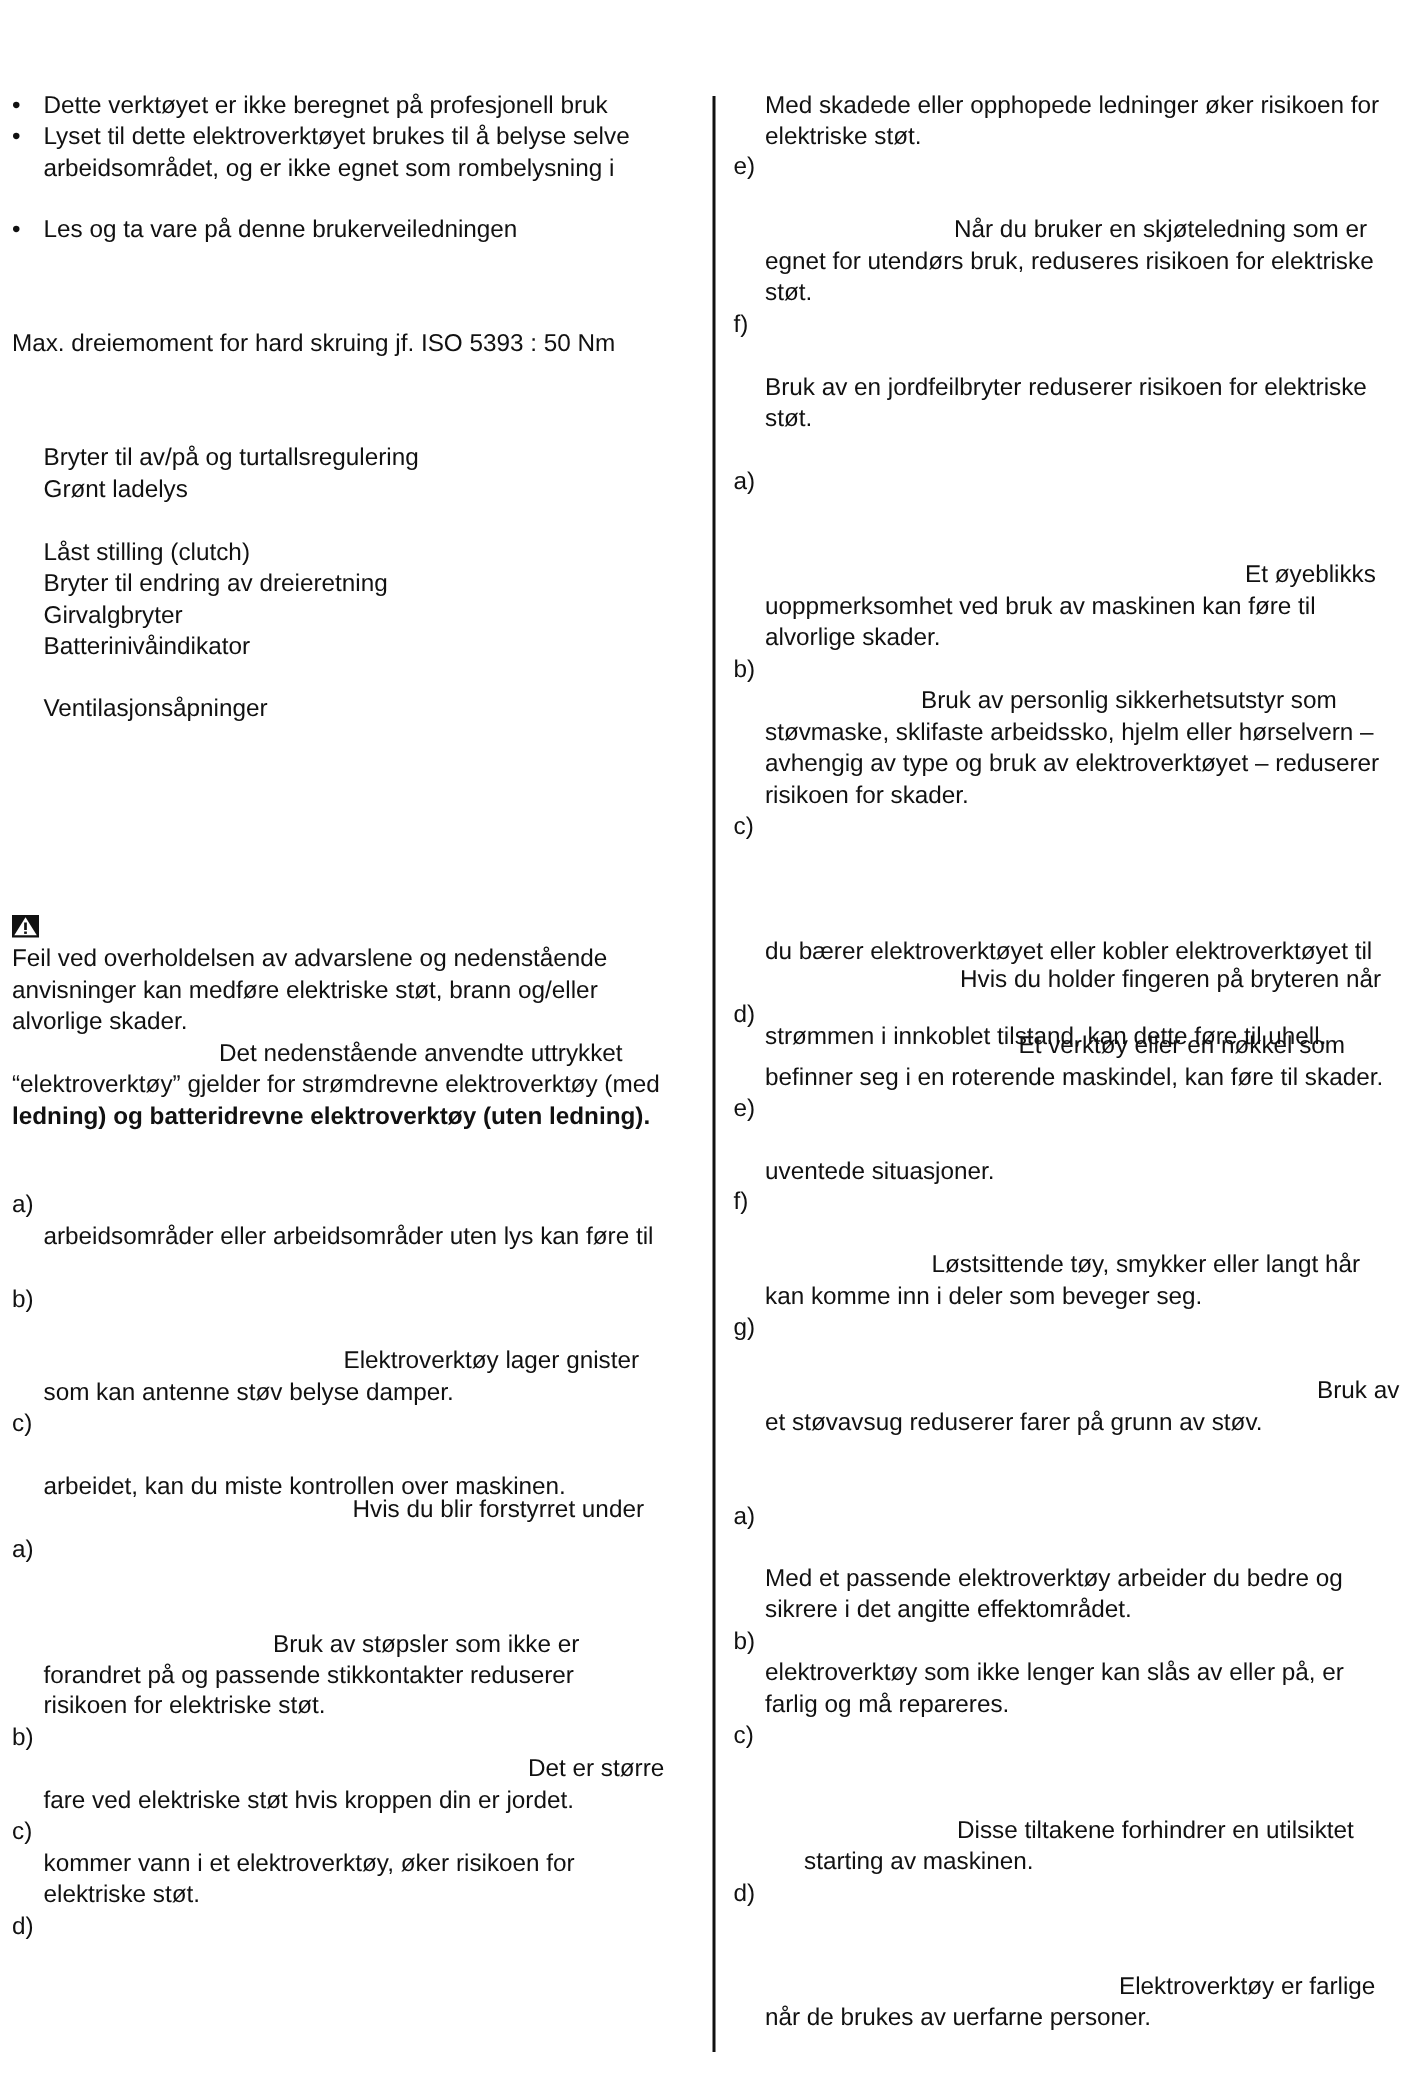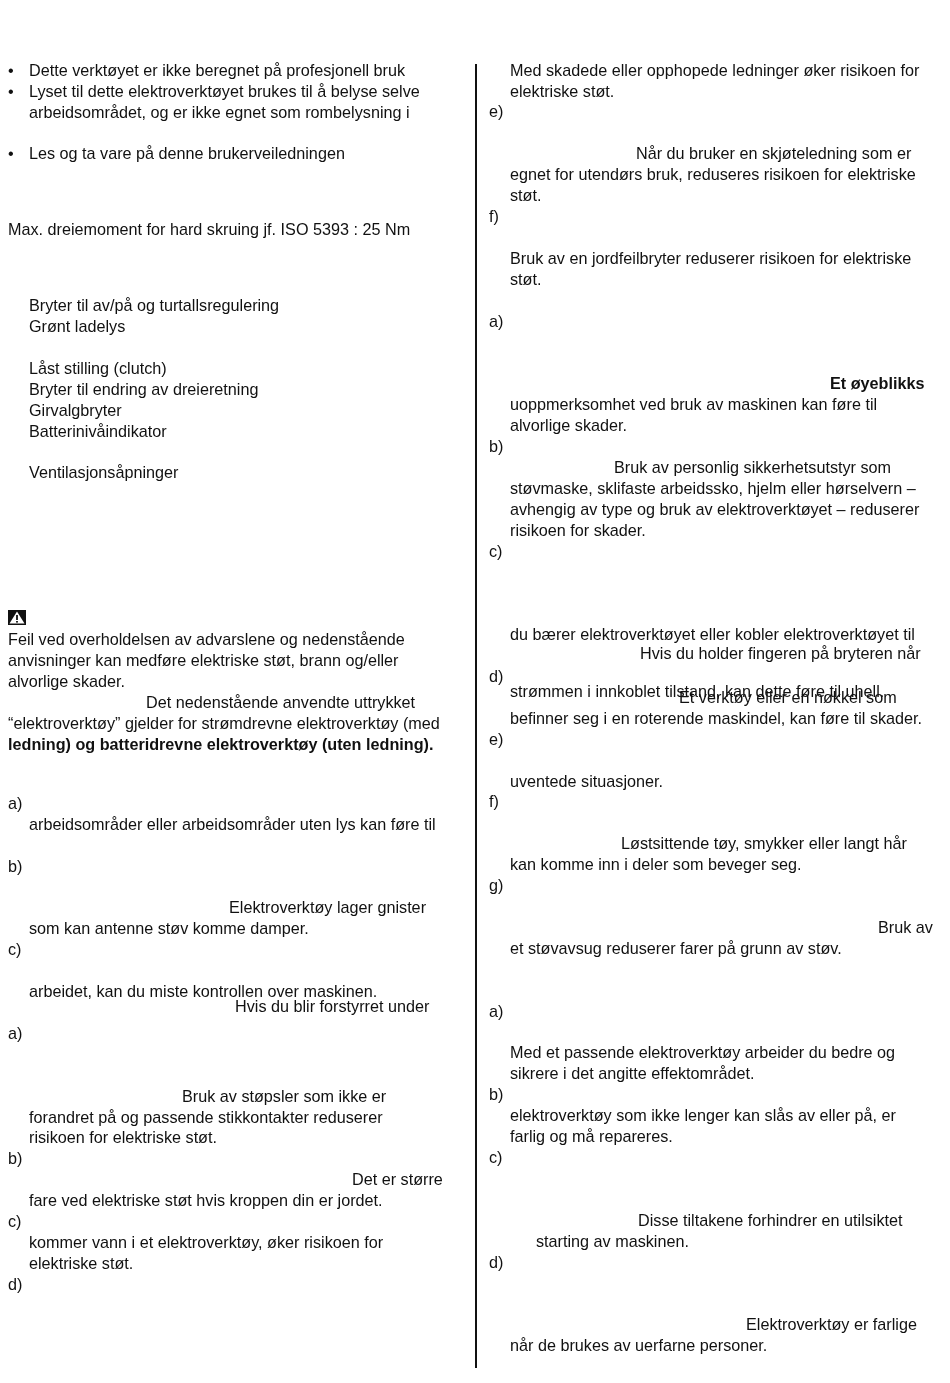--- a/index.html
+++ b/index.html
@@ -24,21 +24,21 @@
   <div class="divider"></div>
 
   <span class="bullet" style="left:8px; top:60px;">•</span>
   <span class="t" style="left:29px; top:60px;">Dette verktøyet er ikke beregnet på profesjonell bruk</span>
   <span class="bullet" style="left:8px; top:81px;">•</span>
   <span class="t" style="left:29px; top:81px;">Lyset til dette elektroverktøyet brukes til å belyse selve</span>
   <span class="t" style="left:29px; top:102px;">arbeidsområdet, og er ikke egnet som rombelysning i</span>
   <span class="bullet" style="left:8px; top:143px;">•</span>
   <span class="t" style="left:29px; top:143px;">Les og ta vare på denne brukerveiledningen</span>
 
-  <span class="t" style="left:8px; top:219px;">Max. dreiemoment for hard skruing jf. ISO 5393 : 25 Nm</span>
+  <span class="t" style="left:8px; top:219px;">Max. dreiemoment for hard skruing jf. ISO 5393 : 50 Nm</span>
 
   <span class="t" style="left:29px; top:295px;">Bryter til av/på og turtallsregulering</span>
   <span class="t" style="left:29px; top:316px;">Grønt ladelys</span>
   <span class="t" style="left:29px; top:358px;">Låst stilling (clutch)</span>
   <span class="t" style="left:29px; top:379px;">Bryter til endring av dreieretning</span>
   <span class="t" style="left:29px; top:400px;">Girvalgbryter</span>
   <span class="t" style="left:29px; top:421px;">Batterinivåindikator</span>
   <span class="t" style="left:29px; top:462px;">Ventilasjonsåpninger</span>
 
   <div class="warn">
@@ -52,21 +52,21 @@
   <span class="t" style="left:8px; top:650px;">anvisninger kan medføre elektriske støt, brann og/eller</span>
   <span class="t" style="left:8px; top:671px;">alvorlige skader.</span>
   <span class="t" style="left:8px; top:713px;">“elektroverktøy” gjelder for strømdrevne elektroverktøy (med</span>
   <span class="t" style="left:146px; top:692px;">Det nedenstående anvendte uttrykket</span>
   <span class="t" style="left:8px; top:734px;font-weight:bold;">ledning) og batteridrevne elektroverktøy (uten ledning).</span>
 
   <span class="t" style="left:8px; top:793px;">a)</span>
   <span class="t" style="left:29px; top:814px;">arbeidsområder eller arbeidsområder uten lys kan føre til</span>
   <span class="t" style="left:8px; top:856px;">b)</span>
   <span class="t" style="left:229px; top:897px;">Elektroverktøy lager gnister</span>
-  <span class="t" style="left:29px; top:918px;">som kan antenne støv komme damper.</span>
+  <span class="t" style="left:29px; top:918px;">som kan antenne støv belyse damper.</span>
   <span class="t" style="left:8px; top:939px;">c)</span>
   <span class="t" style="left:235px; top:960px;margin-top:36px;">Hvis du blir forstyrret under</span>
   <span class="t" style="left:29px; top:981px;">arbeidet, kan du miste kontrollen over maskinen.</span>
 
   <span class="t" style="left:8px; top:1023px;">a)</span>
   <span class="t" style="left:182px; top:1086px;">Bruk av støpsler som ikke er</span>
   <span class="t" style="left:29px; top:1107px;">forandret på og passende stikkontakter reduserer</span>
   <span class="t" style="left:29px; top:1127px;">risikoen for elektriske støt.</span>
   <span class="t" style="left:8px; top:1148px;">b)</span>
   <span class="t" style="left:352px; top:1169px;">Det er større</span>
@@ -80,21 +80,21 @@
   <span class="t" style="left:510px; top:81px;">elektriske støt.</span>
   <span class="t" style="left:489px; top:101px;">e)</span>
   <span class="t" style="left:636px; top:143px;">Når du bruker en skjøteledning som er</span>
   <span class="t" style="left:510px; top:164px;">egnet for utendørs bruk, reduseres risikoen for elektriske</span>
   <span class="t" style="left:510px; top:185px;">støt.</span>
   <span class="t" style="left:489px; top:206px;">f)</span>
   <span class="t" style="left:510px; top:248px;">Bruk av en jordfeilbryter reduserer risikoen for elektriske</span>
   <span class="t" style="left:510px; top:269px;">støt.</span>
 
   <span class="t" style="left:489px; top:311px;">a)</span>
-  <span class="t" style="left:830px; top:373px;font-weight:bold;">Et øyeblikks</span>
+  <span class="t" style="left:830px; top:373px;">Et øyeblikks</span>
   <span class="t" style="left:510px; top:394px;">uoppmerksomhet ved bruk av maskinen kan føre til</span>
   <span class="t" style="left:510px; top:415px;">alvorlige skader.</span>
   <span class="t" style="left:489px; top:436px;">b)</span>
   <span class="t" style="left:614px; top:457px;">Bruk av personlig sikkerhetsutstyr som</span>
   <span class="t" style="left:510px; top:478px;">støvmaske, sklifaste arbeidssko, hjelm eller hørselvern –</span>
   <span class="t" style="left:510px; top:499px;">avhengig av type og bruk av elektroverktøyet – reduserer</span>
   <span class="t" style="left:510px; top:520px;">risikoen for skader.</span>
   <span class="t" style="left:489px; top:541px;">c)</span>
   <span class="t" style="left:640px; top:603px;margin-top:40px;">Hvis du holder fingeren på bryteren når</span>
   <span class="t" style="left:510px; top:624px;">du bærer elektroverktøyet eller kobler elektroverktøyet til</span>

